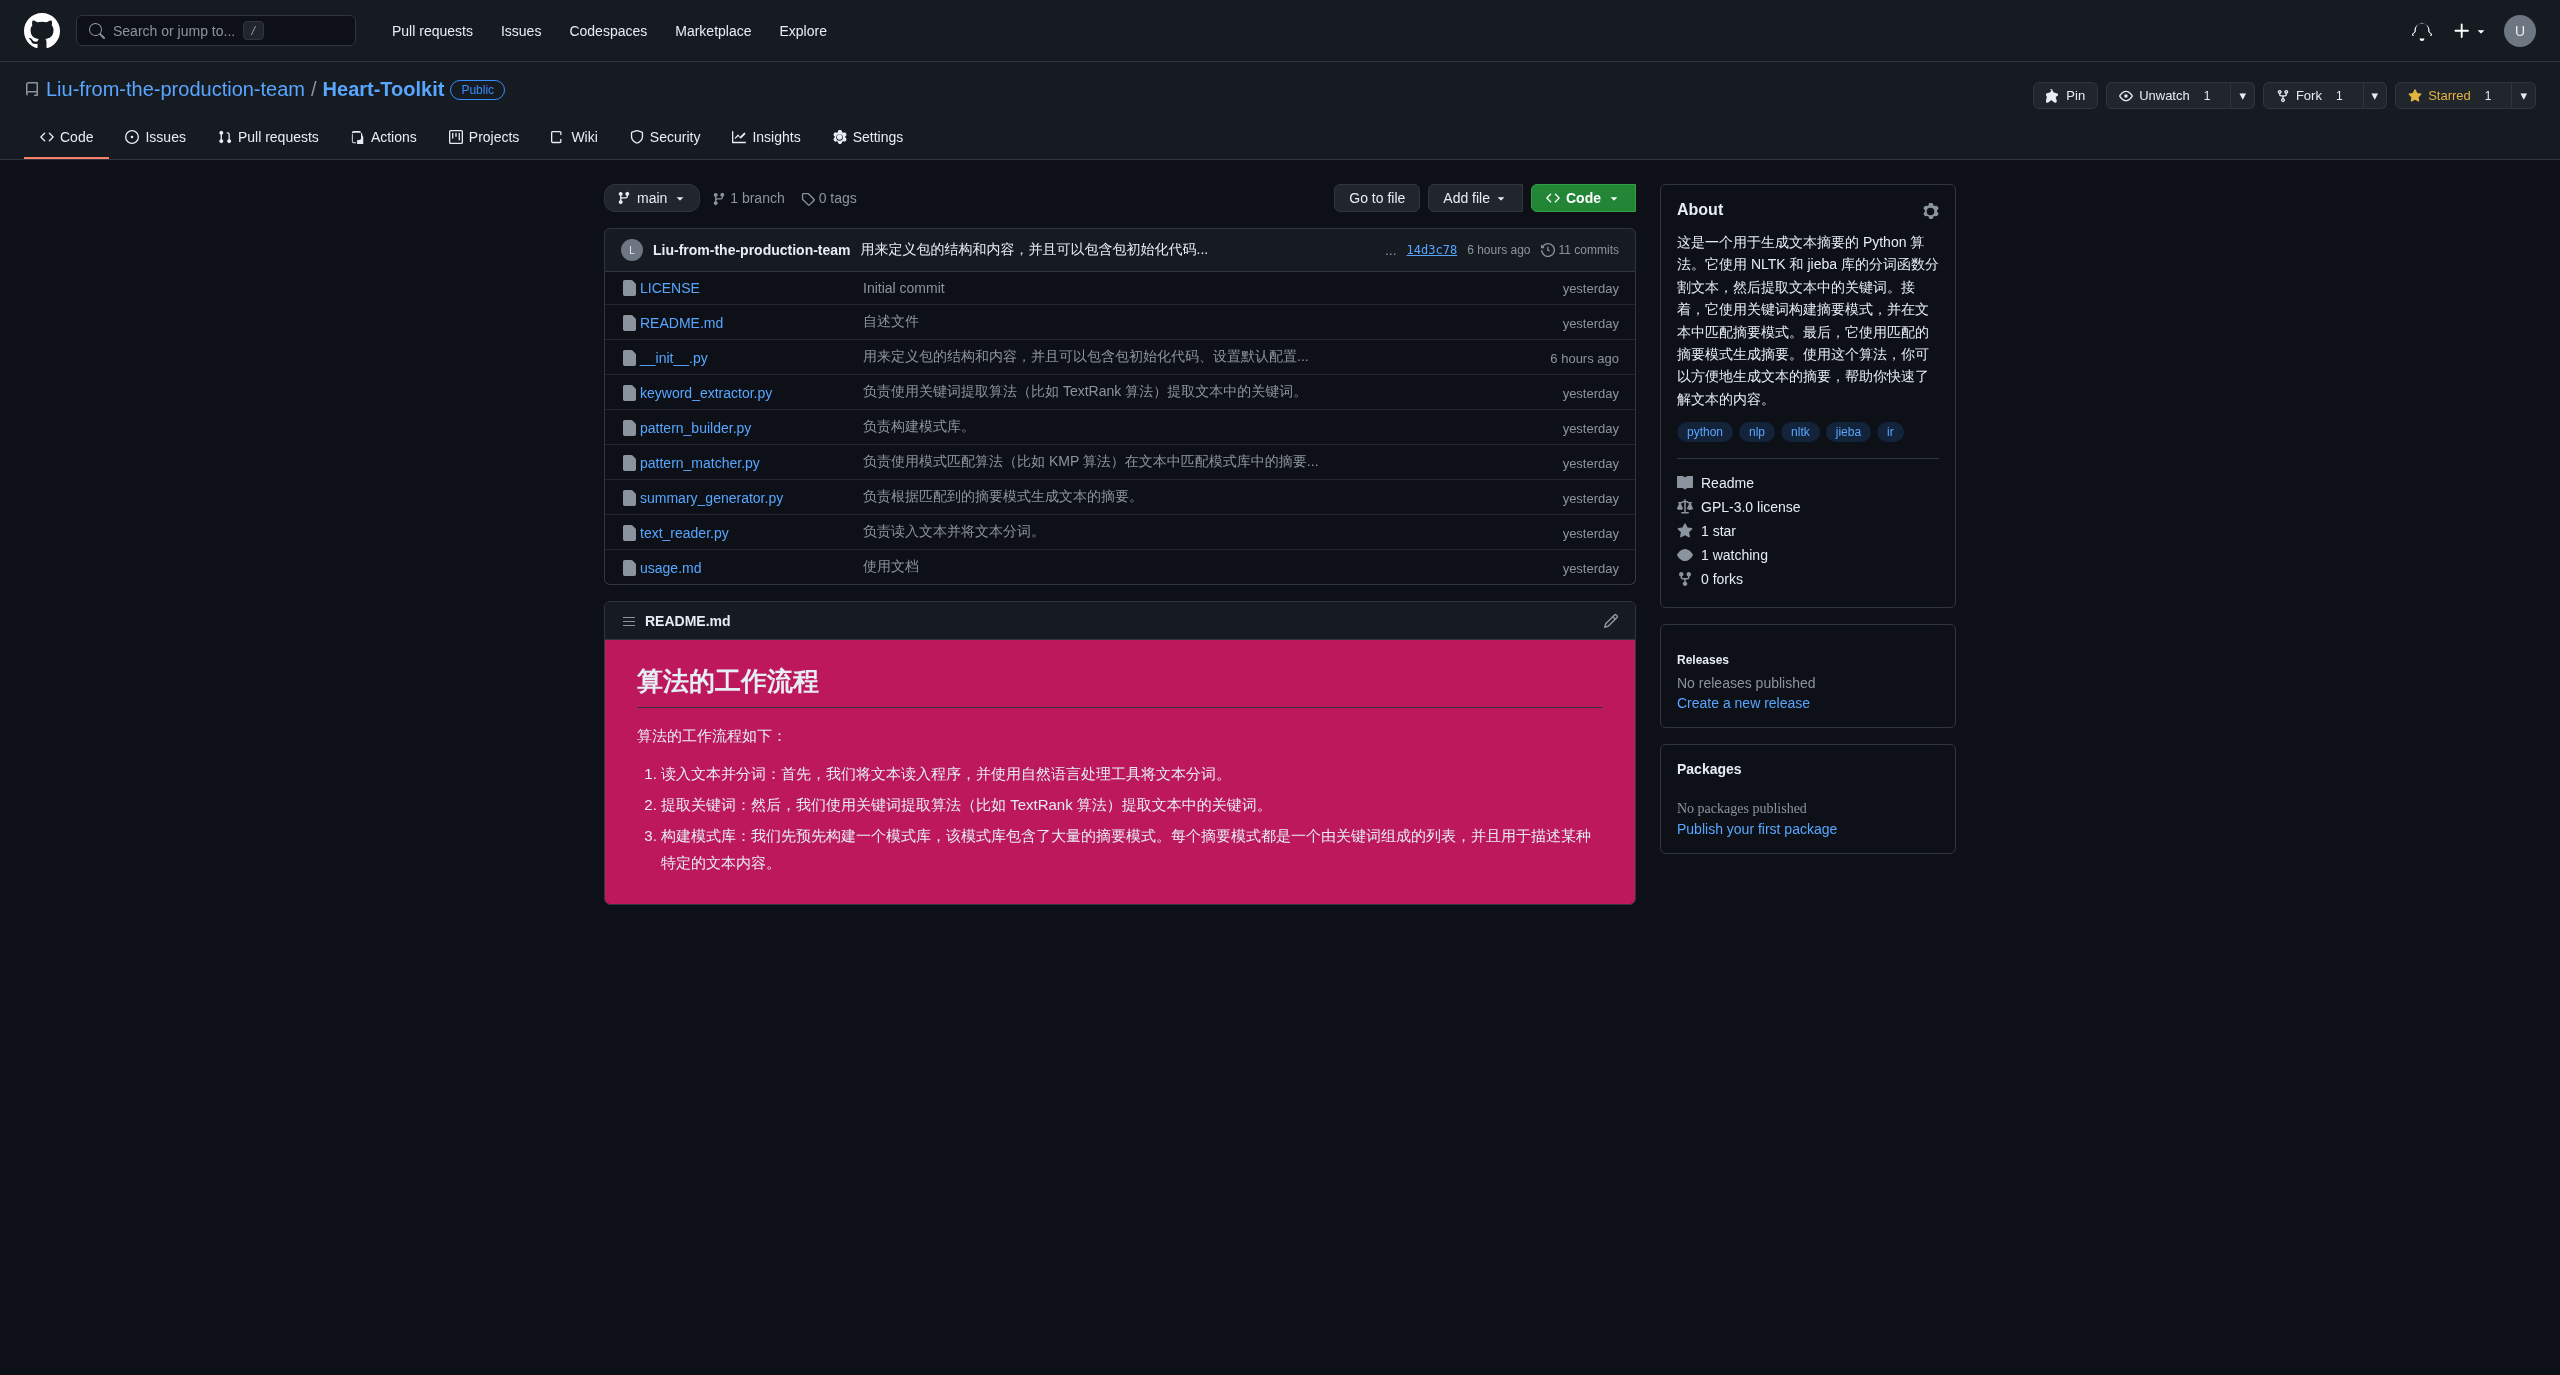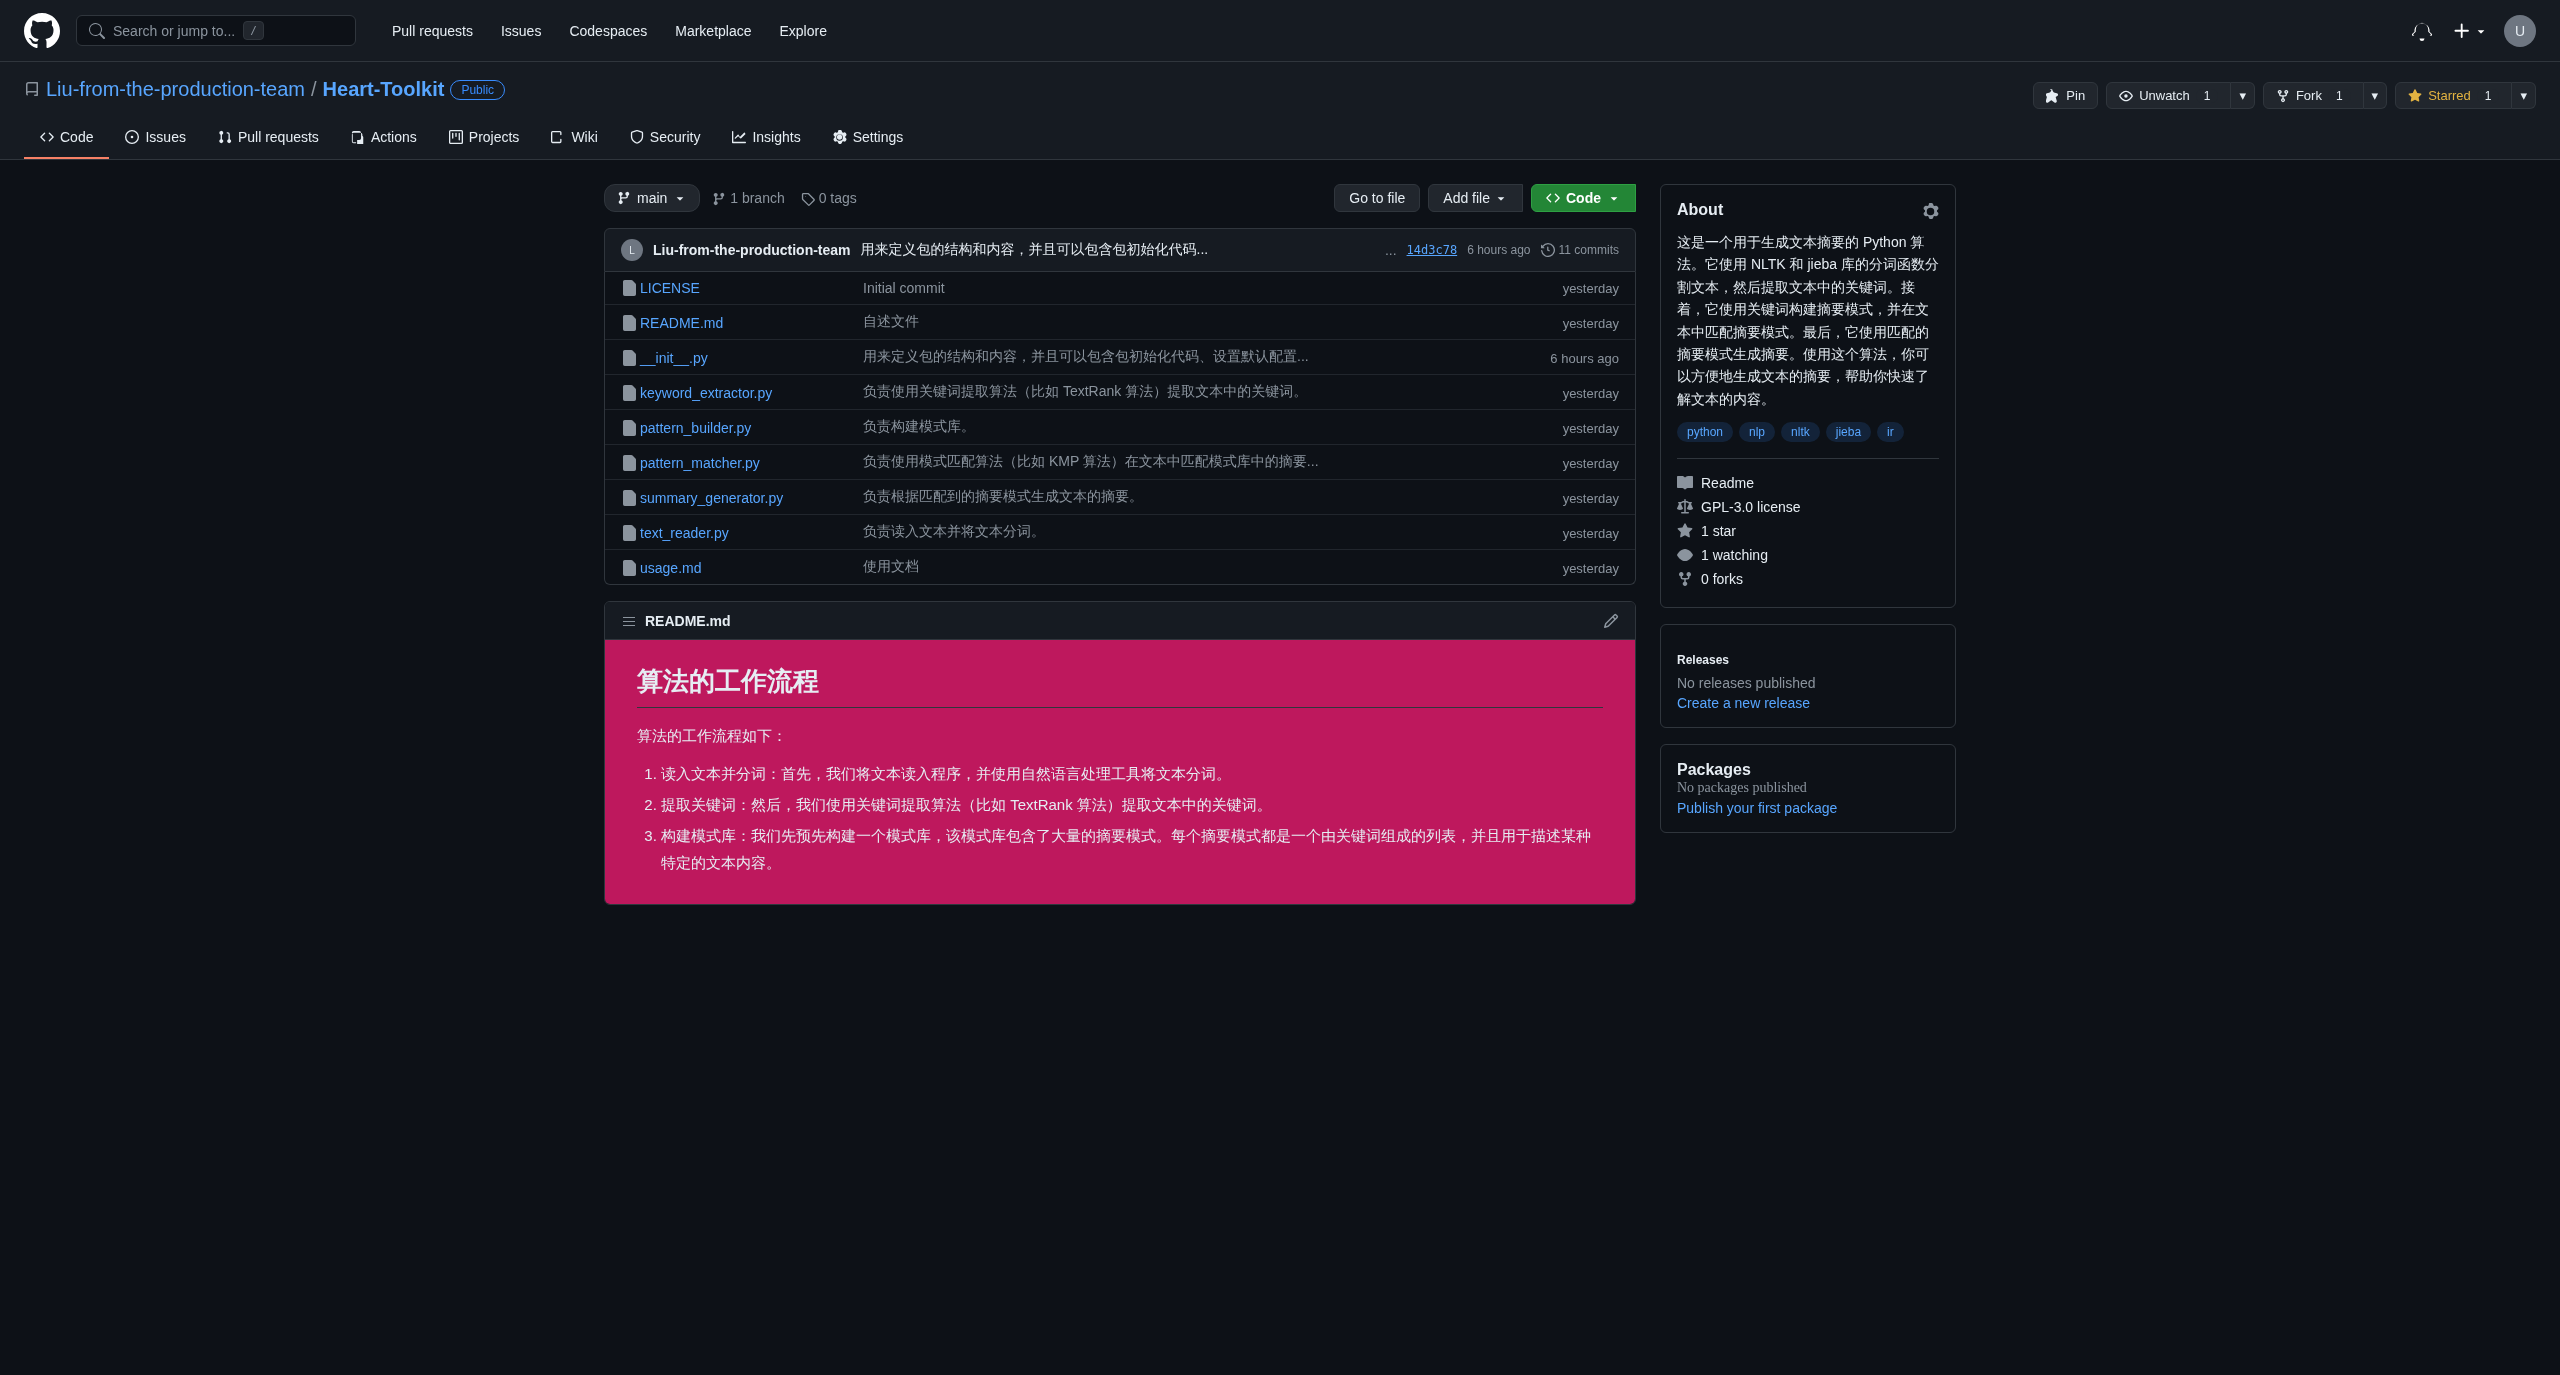--- a/index.html
+++ b/index.html
@@ -381,21 +381,21 @@
     }
     .releases-title { font-weight: 600; font-size: 12px; margin-bottom: 8px; margin-top: 12px; }
     .no-releases { color: #8b949e; font-size: 14px; margin-bottom: 4px; }
     .create-release { color: #58a6ff; font-size: 14px; text-decoration: none; }
 
     .packages-section {
       border: 1px solid #30363d;
       border-radius: 6px;
       padding: 16px;
     }
-    .packages-title { font-weight: 600; font-size: 16px; margin-bottom: 1px; }
+    .packages-title { font-weight: 600; font-size: 14px; margin-bottom: 24px; }
     .no-packages { color: #8b949e; font-size: 14px; margin-bottom: 4px; font-family: Liberation Serif, serif; }
     .publish-package { color: #58a6ff; font-size: 14px; text-decoration: none; }
 
     
     svg { vertical-align: middle; }
   </style>
 </head>
 <body>
 
 <nav class="top-nav">

